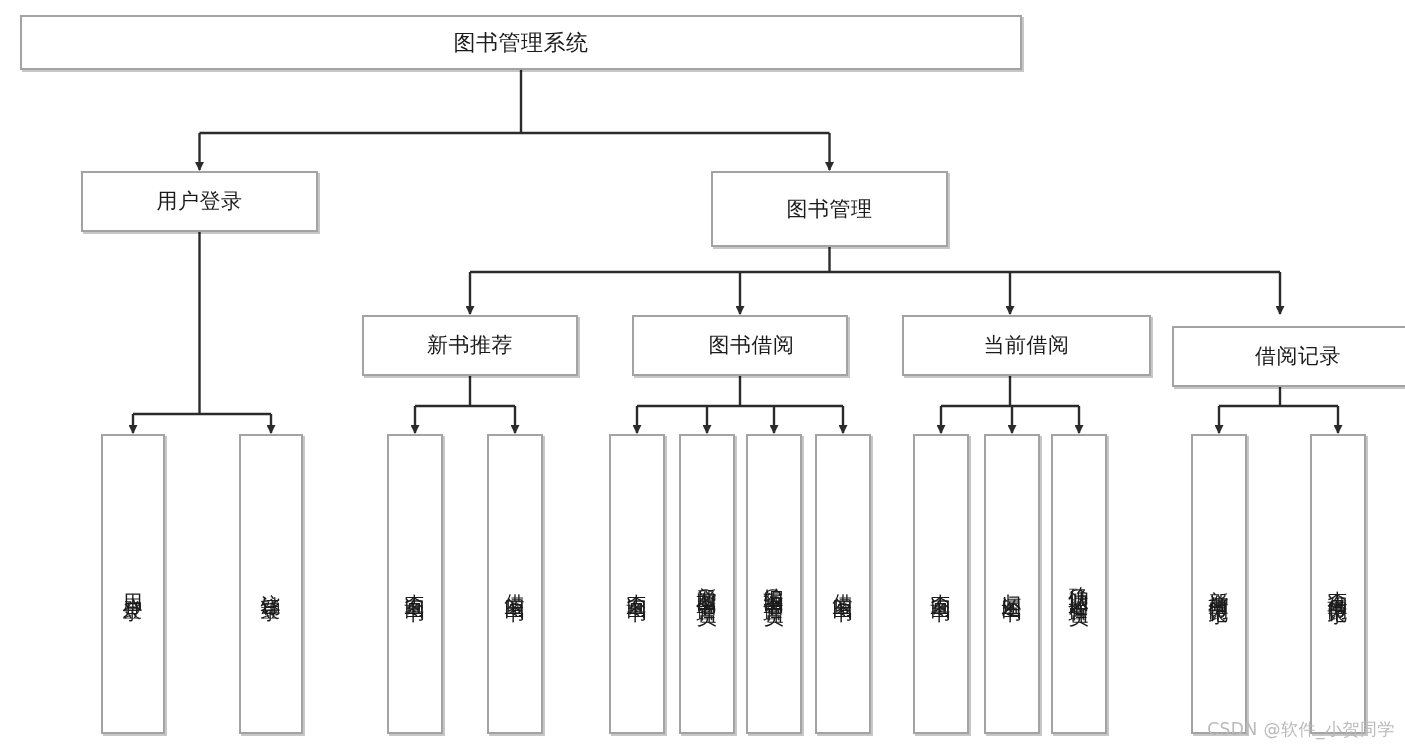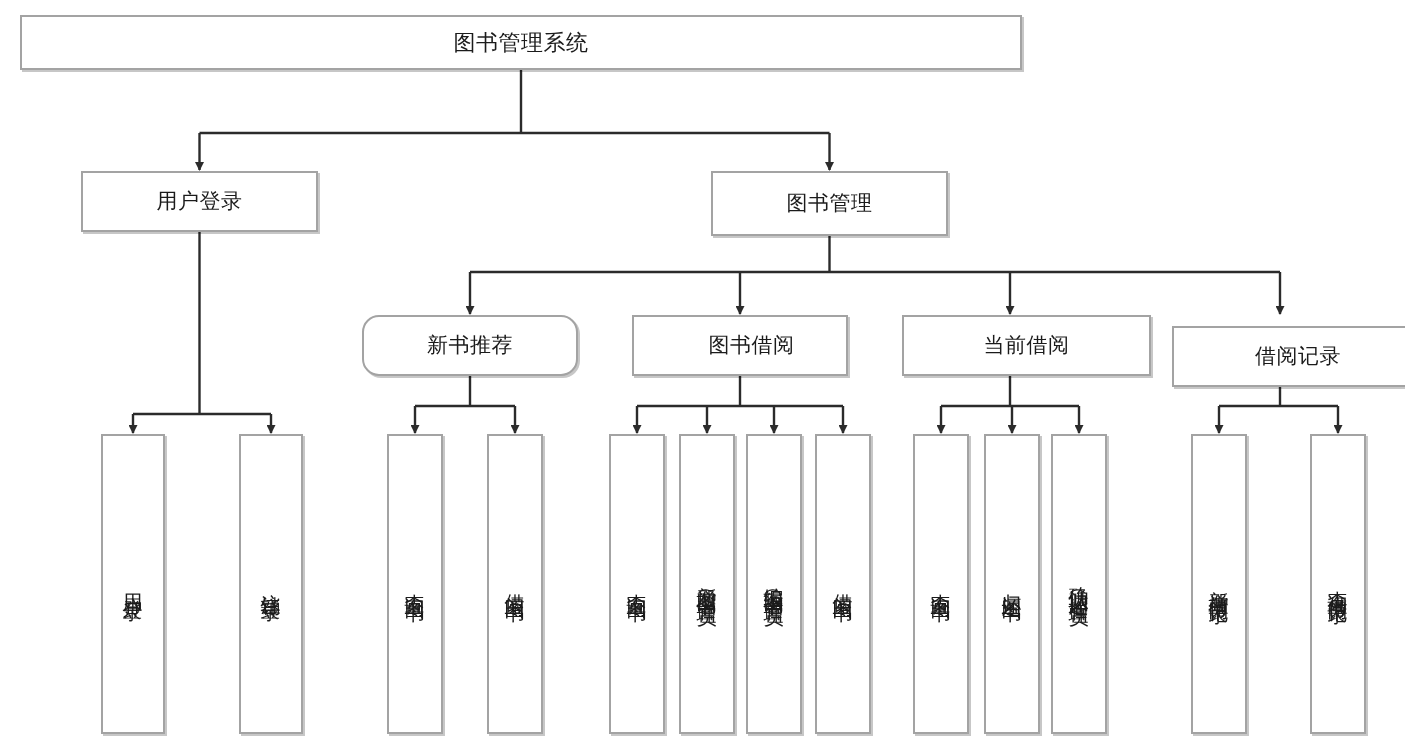--- a/index.html
+++ b/index.html
@@ -113,24 +113,24 @@
       </g>
   </svg>
 
   <div id="nodes-layer">
       <div class="node-box root" style="left: 20px; top: 15px; width: 1002px; height: 55px;">
         <span class="node-label">图书管理系统</span>
       </div>
       <div class="node-box" style="left: 81px; top: 171px; width: 237px; height: 61px;">
         <span class="node-label">用户登录</span>
       </div>
-      <div class="node-box" style="left: 711px; top: 171px; width: 237px; height: 65px;">
+      <div class="node-box" style="left: 711px; top: 171px; width: 237px; height: 76px;">
         <span class="node-label">图书管理</span>
       </div>
-      <div class="node-box" style="left: 362px; top: 315px; width: 216px; height: 61px; border-radius: 17px;">
+      <div class="node-box" style="left: 362px; top: 315px; width: 216px; height: 61px;">
         <span class="node-label">新书推荐</span>
       </div>
       <div class="node-box" style="left: 632px; top: 315px; width: 216px; height: 61px; padding-left: 23px;">
         <span class="node-label">图书借阅</span>
       </div>
       <div class="node-box" style="left: 902px; top: 315px; width: 249px; height: 61px;">
         <span class="node-label">当前借阅</span>
       </div>
       <div class="node-box" style="left: 1172px; top: 326px; width: 252px; height: 61px;">
         <span class="node-label">借阅记录</span>
@@ -169,13 +169,14 @@
         <span class="node-label">确认归还（管理员）</span>
       </div>
       <div class="node-box vertical" style="left: 1191px; top: 434px; width: 56px; height: 300px;">
         <span class="node-label">新增借阅记录</span>
       </div>
       <div class="node-box vertical" style="left: 1310px; top: 434px; width: 56px; height: 300px;">
         <span class="node-label">查询借阅记录</span>
       </div>
     </div>
 
+  <div class="watermark">CSDN @软件_小贺同学</div>
 </div>
 
 </body></html>

